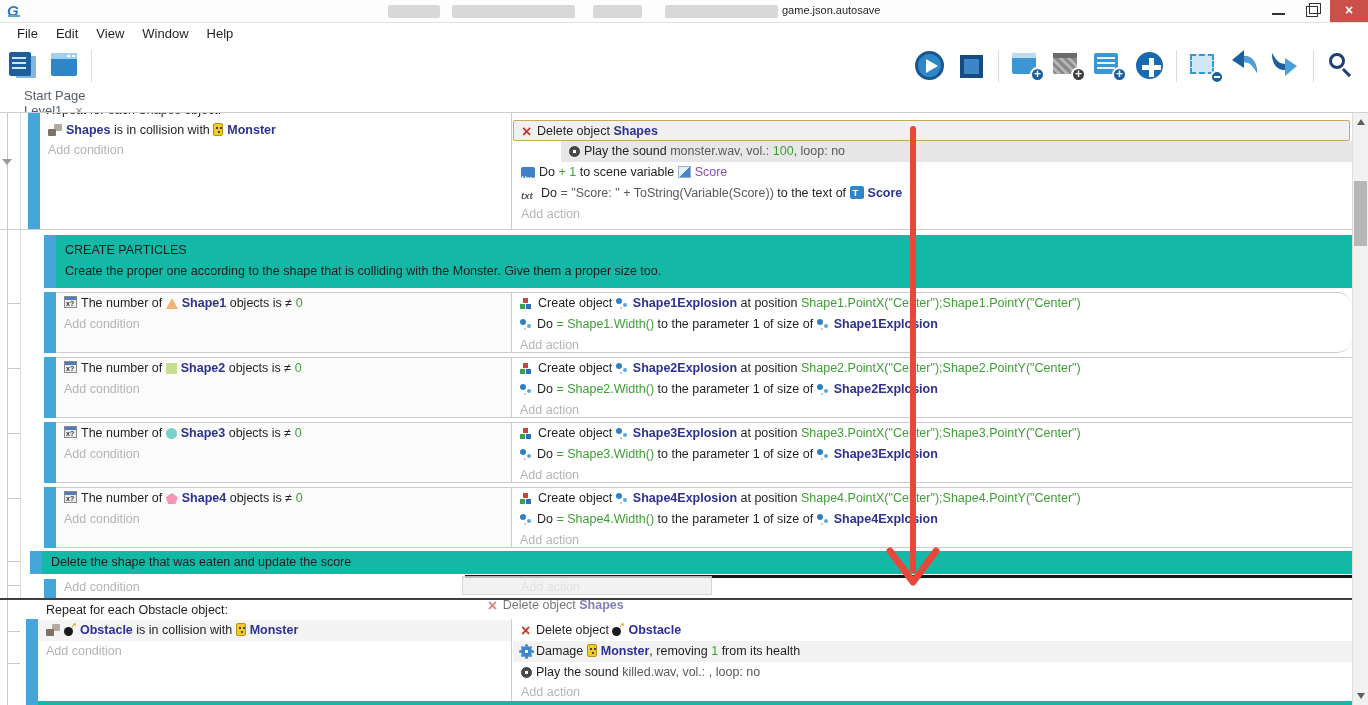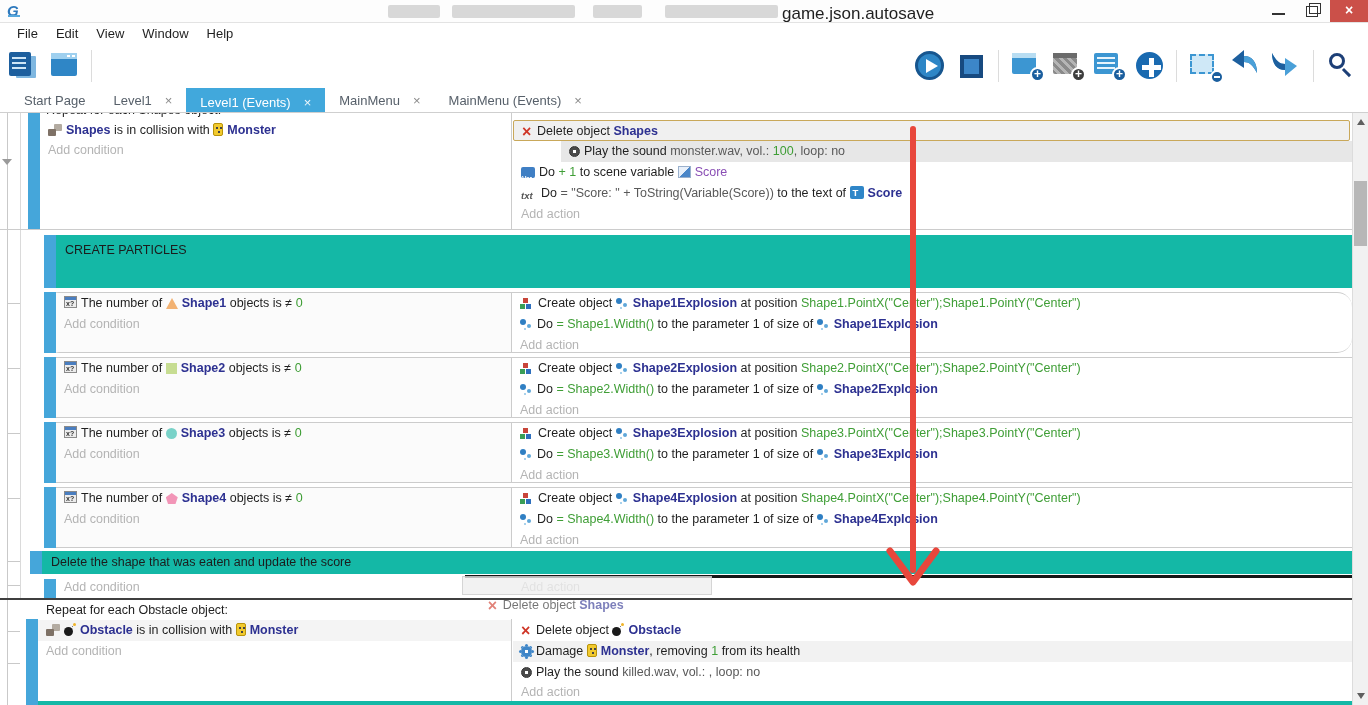--- a/index.html
+++ b/index.html
@@ -4,21 +4,21 @@
 <style>
   * { margin:0; padding:0; box-sizing:border-box; }
   html,body { width:1368px; height:705px; background:#fff; font-family:"Liberation Sans", sans-serif; overflow:hidden; }
   .app { position:relative; width:1368px; height:705px; background:#fff; outline:1px solid #9aa0a6; overflow:hidden; }
 
   
   .titlebar { position:absolute; left:0; top:0; width:100%; height:23px; background:#fdfdfd; border-bottom:1px solid #e3e3e3; }
   .logo { position:absolute; left:7px; top:2px; font-size:15px; font-weight:bold; font-style:italic; color:#2e79bd; }
   .logo::after { content:""; position:absolute; left:1px; bottom:2px; width:12px; height:2px; background:#56a7dc; }
   .blur-blob { position:absolute; top:5px; height:13px; background:#d8d8d8; border-radius:2px; }
-  .title-text { position:absolute; left:782px; top:4px; font-size:17px; color:#1f1f1f; }
+  .title-text { position:absolute; left:782px; top:4px; font-size:11px; color:#1f1f1f; }
   .winbtn { position:absolute; top:0; width:32px; height:22px; text-align:center; color:#333; }
   .winbtn.min::before { content:""; position:absolute; left:9px; top:13px; width:13px; height:2px; background:#333; }
   .winbtn.restore::before { content:""; position:absolute; left:10px; top:6px; width:10px; height:9px; border:1.5px solid #333; background:#fff; }
   .winbtn.restore::after { content:""; position:absolute; left:13px; top:3px; width:10px; height:9px; border:1.5px solid #333; }
   .winbtn.close { background:#cb5049; width:38px; color:#fff; font-size:14px; line-height:21px; font-weight:bold; }
 
   
   .menubar { position:absolute; left:0; top:23px; width:100%; height:20px; background:#fff; display:flex; align-items:center; padding-left:8px; }
   .menu-item { font-size:13px; color:#1f1f1f; padding:0 9px; }
 
@@ -51,21 +51,21 @@
   .i-addobj { position:absolute; left:4px; top:4px; width:27px; height:27px; border-radius:50%; background:#1a6ab0; border:2px solid #1a6ab0; }
   .i-addobj::before { content:""; position:absolute; left:11px; top:4px; width:5px; height:19px; background:#fff; }
   .i-addobj::after { content:""; position:absolute; left:4px; top:11px; width:19px; height:5px; background:#fff; }
   .i-desel { position:absolute; left:3px; top:6px; width:24px; height:20px; border:2px dashed #3c96d2; background:#cfe8f7; }
   .minusbadge { position:absolute; right:-3px; bottom:0; width:14px; height:14px; border-radius:50%; background:#1a5e9e; border:2px solid #fff; }
   .minusbadge::before { content:""; position:absolute; left:2px; top:4px; width:6px; height:2px; background:#fff; }
   .i-search { position:absolute; left:5px; top:5px; width:16px; height:16px; border:3px solid #1d3f77; border-radius:50%; }
   .i-search::after { content:""; position:absolute; left:12px; top:12px; width:10px; height:3px; background:#1d3f77; transform:rotate(45deg); transform-origin:0 0; }
 
   
-  .tabstrip { position:absolute; left:0; top:88px; width:100%; height:24px; background:#fff; display:flex; align-items:flex-start; padding-left:10px; }
+  .tabstrip { position:absolute; left:0; top:88px; width:100%; height:24px; background:#fff; display:flex; align-items:flex-start; padding-left:10px;flex-direction:column; }
   .tab { display:flex; align-items:center; height:24px; padding:0 14px; font-size:13px; color:#57606a; }
   .tab .x { margin-left:13px; color:#8a8a8a; font-size:13px; }
   .tab.active { background:#41a8dc; color:#fff; height:29px; }
   .tab.active .x { color:#eef7fc; }
 
   
   .events { position:absolute; left:0; top:112px; width:1368px; height:593px; background:#fff; overflow:hidden; border-top:1px solid #cfcfcf; }
   .gutter-line { position:absolute; left:7px; top:0; bottom:0; width:1px; background:#c9c9c9; }
   .gutter-tick { position:absolute; left:7px; width:13px; height:1px; background:#c9c9c9; }
   .expander { position:absolute; left:2px; top:46px; width:0; height:0; border-left:5px solid transparent; border-right:5px solid transparent; border-top:6px solid #9a9a9a; }
@@ -274,20 +274,21 @@
     <div class="crow sel" style="left:513px; top:7px; width:837px;"><span class="ic ic-delete"></span><span class="sg-t">Delete object </span><span class="sg-obj">Shapes</span></div>
     <div class="crow rowgrey" style="left:513px; top:28px; width:839px;margin-left:48px;"><span class="ic ic-sound"></span><span class="sg-t">Play the sound </span><span class="sg-grey">monster.wav, vol.: </span><span class="sg-green">100</span><span class="sg-grey">, loop: no</span></div>
     <div class="crow" style="left:513px; top:49px; width:839px;"><span class="ic ic-variable"></span><span class="sg-t">Do </span><span class="sg-green">+ 1</span><span class="sg-t"> to scene variable </span><span class="ic ic-scene-variable"></span><span class="sg-var">Score</span></div>
     <div class="crow" style="left:513px; top:70px; width:839px;"><span class="ic ic-text-tool"></span><span class="sg-t">Do </span><span class="sg-grey">= "Score: " + ToString(Variable(Score))</span><span class="sg-t"> to the text of </span><span class="ic ic-text-object"></span><span class="sg-obj">Score</span></div>
     <div class="crow addrow" style="left:513px; top:91px; width:839px;">Add action</div>
     <div class="hline" style="left:0; top:116px; width:1352px;"></div>
 
     <div class="bar" style="left:44px; top:122px; height:53px;"></div>
     <div class="comment" style="left:56px; top:122px; width:1296px; height:53px;">
       <div class="ctext" style="top:8px;">CREATE PARTICLES</div>
+      <div class="ctext" style="top:29px;">Create the proper one according to the shape that is colliding with the Monster. Give them a proper size too.</div>
     </div>
 
     <div class="sbox" style="top:179px;border-radius:15px;">
       <div class="bar"></div>
       <div class="condcol">
         <div class="crow" style="left:0; top:0; width:455px;"><span class="ic ic-object-count"></span><span class="sg-t">The number of </span><span class="ic ic-shape1-triangle"></span><span class="sg-obj">Shape1</span><span class="sg-t"> objects is ≠ </span><span class="sg-green">0</span></div>
         <div class="crow addrow" style="left:0; top:21px; width:455px;">Add condition</div>
       </div>
       <div class="actcol">
         <div class="crow" style="left:0; top:0; width:884px;"><span class="ic ic-create-object"></span><span class="sg-t">Create object </span><span class="ic ic-particles"></span><span class="sg-obj">Shape1Explosion</span><span class="sg-t"> at position </span><span class="sg-expr">Shape1.PointX("Center");Shape1.PointY("Center")</span></div>

